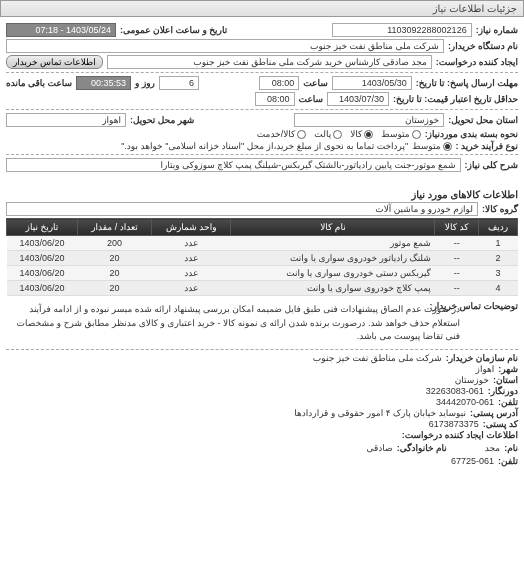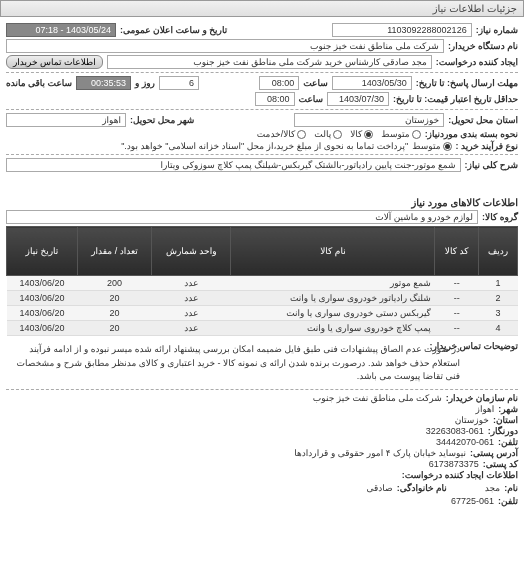--- a/index.html
+++ b/index.html
@@ -48,36 +48,36 @@
   border: 1px solid #888;
   border-radius: 6px;
   padding: 1px 6px;
   font-size: 9px;
   cursor: pointer;
 }
 hr.dashed { border: none; border-top: 1px dashed #aaa; margin: 3px 0; }
 .section-title {
   font-weight: bold;
   font-size: 10px;
-  margin: 20px 0 2px;
+  margin: 12px 0 2px;
 }
 .radio-group { display: inline-flex; gap: 8px; align-items: center; font-size: 9px; }
 .radio-group label { display: inline-flex; align-items: center; gap: 2px; text-align: center; }
 .radio { width: 9px; height: 9px; border: 1px solid #666; border-radius: 50%; display: inline-block; }
 .radio.checked::after { content:''; display:block; width:5px; height:5px; background:#333; border-radius:50%; margin:1px; }
 table {
   width: 100%;
   border-collapse: collapse;
   font-size: 9px;
   margin-top: 2px;
 }
 th {
   background: linear-gradient(#4a4a4a,#2a2a2a);
   color: #fff;
-  padding: 19px 4px;
+  padding: 3px 4px;
   border: 1px solid #555;
   font-weight: normal;
 }
 td {
   padding: 2px 4px;
   border-bottom: 1px solid #ddd;
   text-align: center;
   background: #f5f5f5;
 }
 td:nth-child(3) { text-align: right; }

